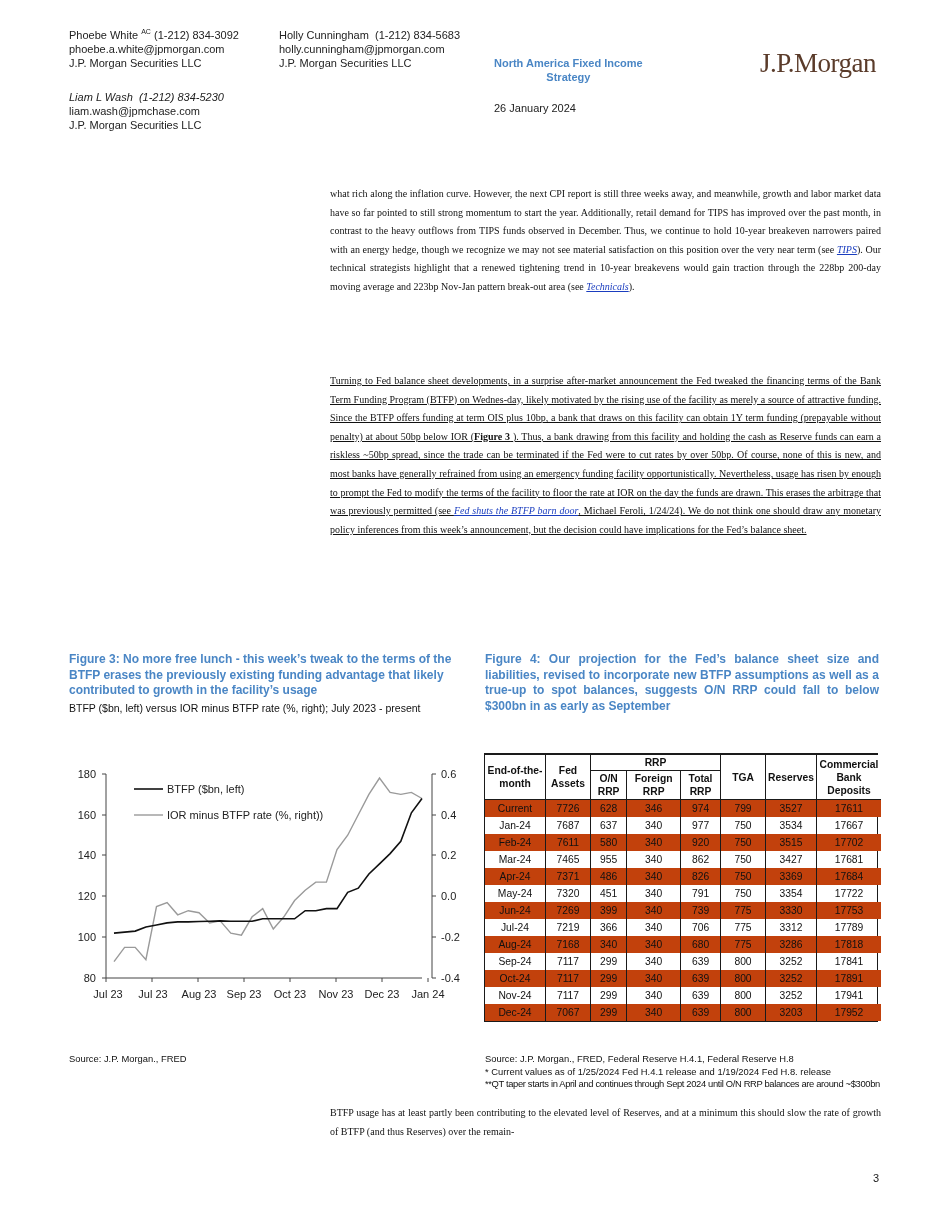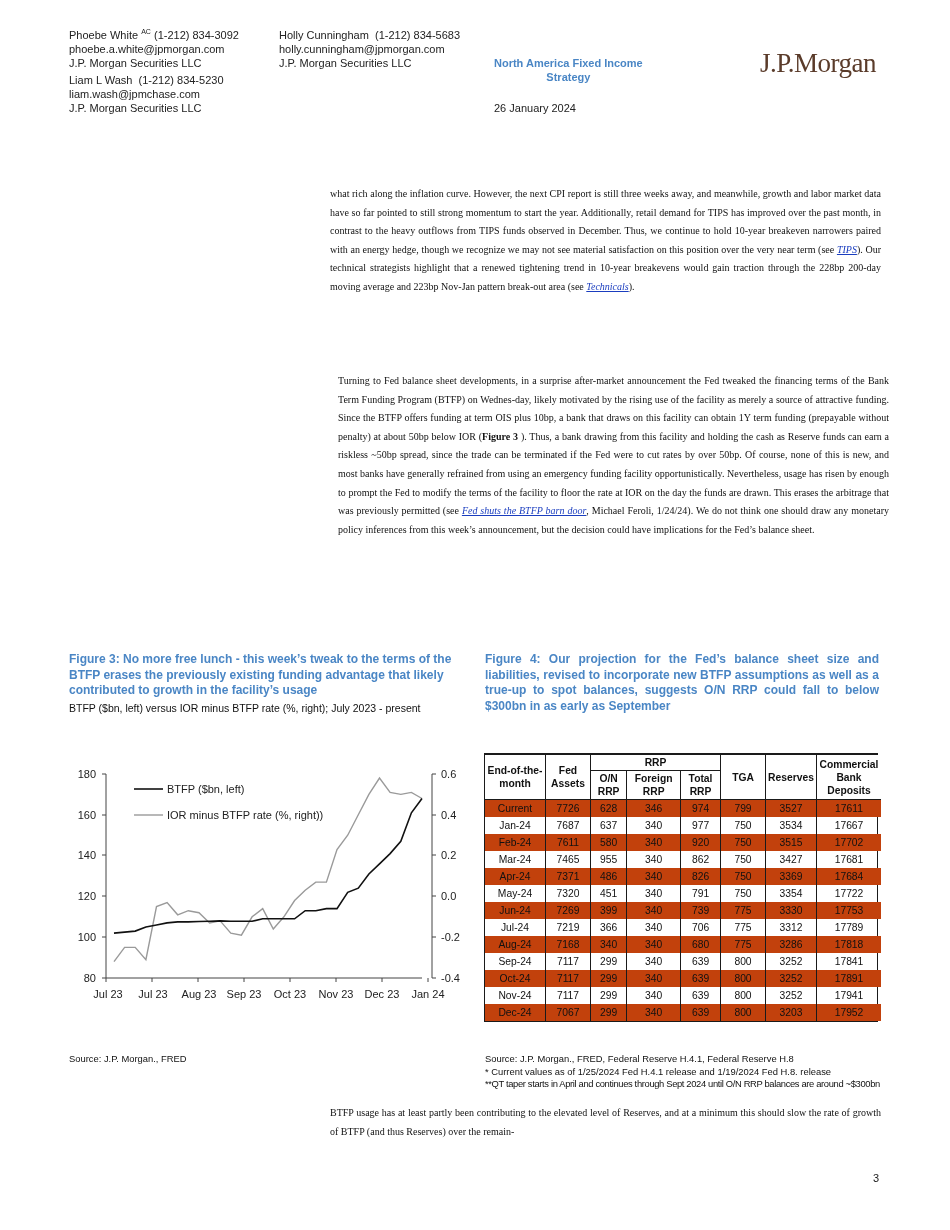--- a/index.html
+++ b/index.html
@@ -26,21 +26,21 @@
   .pg { font-size: 11px; }
   .axis-text { font-size: 11px; }
 </style>
 </head>
 <body>
 
 <div class="abs hdr" style="left:69px; top:28px; width:205px;">
   <div><span>Phoebe White</span> <span class="sup">AC</span> <span>(1-212) 834-3092</span></div>
   <div>phoebe.a.white@jpmorgan.com</div>
   <div>J.P. Morgan Securities LLC</div>
-  <div style="margin-top:3px;"><span>Liam L Wash</span>&nbsp;&nbsp;<span>(1-212) 834-5230</span></div>
+  <div style="margin-top:20px;font-style:italic;"><span>Liam L Wash</span>&nbsp;&nbsp;<span>(1-212) 834-5230</span></div>
   <div>liam.wash@jpmchase.com</div>
   <div>J.P. Morgan Securities LLC</div>
 </div>
 
 <div class="abs hdr" style="left:279px; top:28px; width:205px;">
   <div><span>Holly Cunningham</span>&nbsp;&nbsp;<span>(1-212) 834-5683</span></div>
   <div>holly.cunningham@jpmorgan.com</div>
   <div>J.P. Morgan Securities LLC</div>
 </div>
 
@@ -48,21 +48,21 @@
   <div>North America Fixed Income</div>
   <div>Strategy</div>
 </div>
 <div class="abs hdr" style="left:494px; top:101px;">26 January 2024</div>
 <div class="abs logo" style="left:760px; top:48px;">J.P.Morgan</div>
 
 <div class="abs body-text" style="left:330px; top:185px; width:551px;">
   <span>what rich along the inflation curve. However, the next CPI report is still three weeks away, and meanwhile, growth and labor market data have so far pointed to still strong momentum to start the year. Additionally, retail demand for TIPS has improved over the past month, in contrast to the heavy outflows from TIPS funds observed in December. Thus, we continue to hold 10-year breakeven narrowers paired with an energy hedge, though we recognize we may not see material satisfaction on this position over the very near term (see </span><a>TIPS</a><span>). Our technical strategists highlight that a renewed tightening trend in 10-year breakevens would gain traction through the 228bp 200-day moving average and 223bp Nov-Jan pattern break-out area (see </span><a>Technicals</a><span>).</span>
 </div>
 
-<div class="abs body-text" style="left:338px; top:372px; width:551px;">
+<div class="abs body-text" style="left:330px; top:372px; width:551px;text-decoration:underline;">
   <span>Turning to Fed balance sheet developments, in a surprise after-market announcement the Fed tweaked the financing terms of the Bank Term Funding Program (BTFP) on Wednes-day, likely motivated by the rising use of the facility as merely a source of attractive funding. Since the BTFP offers funding at term OIS plus 10bp, a bank that draws on this facility can obtain 1Y term funding (prepayable without penalty) at about 50bp below IOR (</span><b>Figure 3</b><span> ). Thus, a bank drawing from this facility and holding the cash as Reserve funds can earn a riskless ~50bp spread, since the trade can be terminated if the Fed were to cut rates by over 50bp. Of course, none of  this is new, and most banks have generally refrained from using an emergency funding facility opportunistically. Nevertheless, usage has risen by enough to prompt the Fed to modify the terms of the facility to floor the rate at IOR on the day the funds are drawn. This erases the arbitrage that was previously permitted (see </span><a>Fed shuts the BTFP barn door</a><span>, Michael Feroli, 1/24/24). We do not think one should draw any monetary policy inferences from this week’s announcement, but the decision could have implications for the Fed’s balance sheet.</span>
 </div>
 
 <div class="abs" style="left:69px; top:652px; width:395px;">
   <div class="fig-title">Figure 3: No more free lunch - this week’s tweak to the terms of the BTFP erases the previously existing funding advantage that likely contributed to growth in the facility’s usage</div>
   <div class="fig-sub" style="margin-top:3px;">BTFP ($bn, left) versus IOR minus BTFP rate (%, right); July 2023 - present</div>
 </div>
 
 <svg class="abs" style="left:60px; top:760px;" width="410" height="250" viewBox="60 760 410 250">
 

